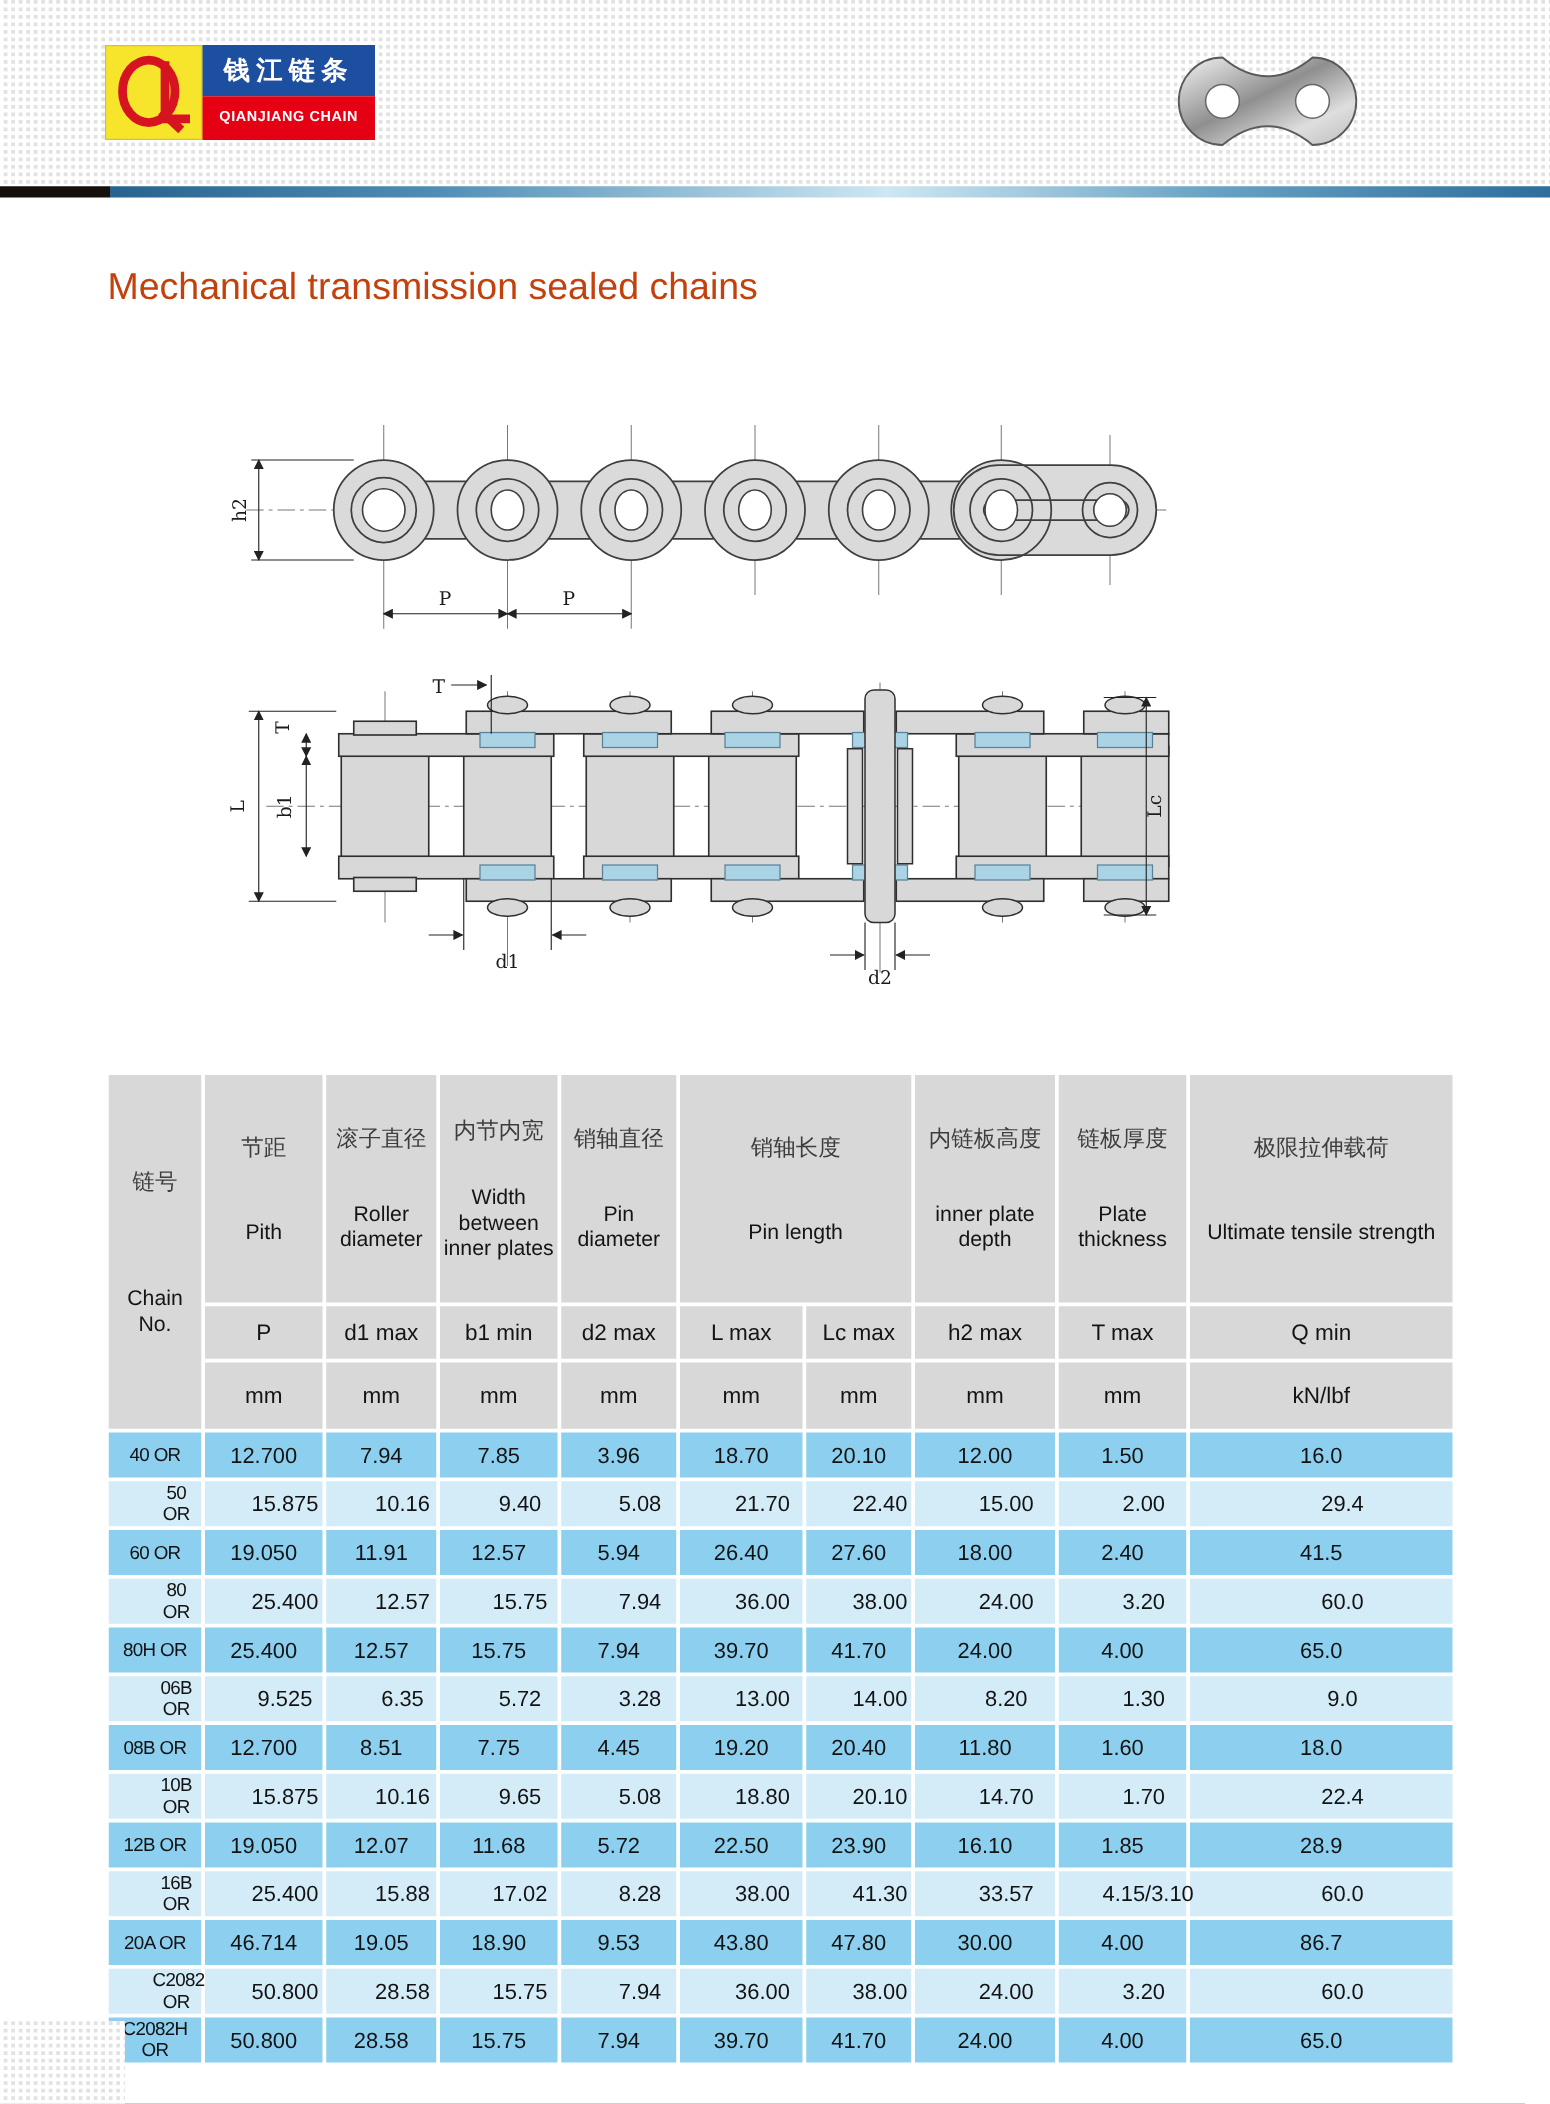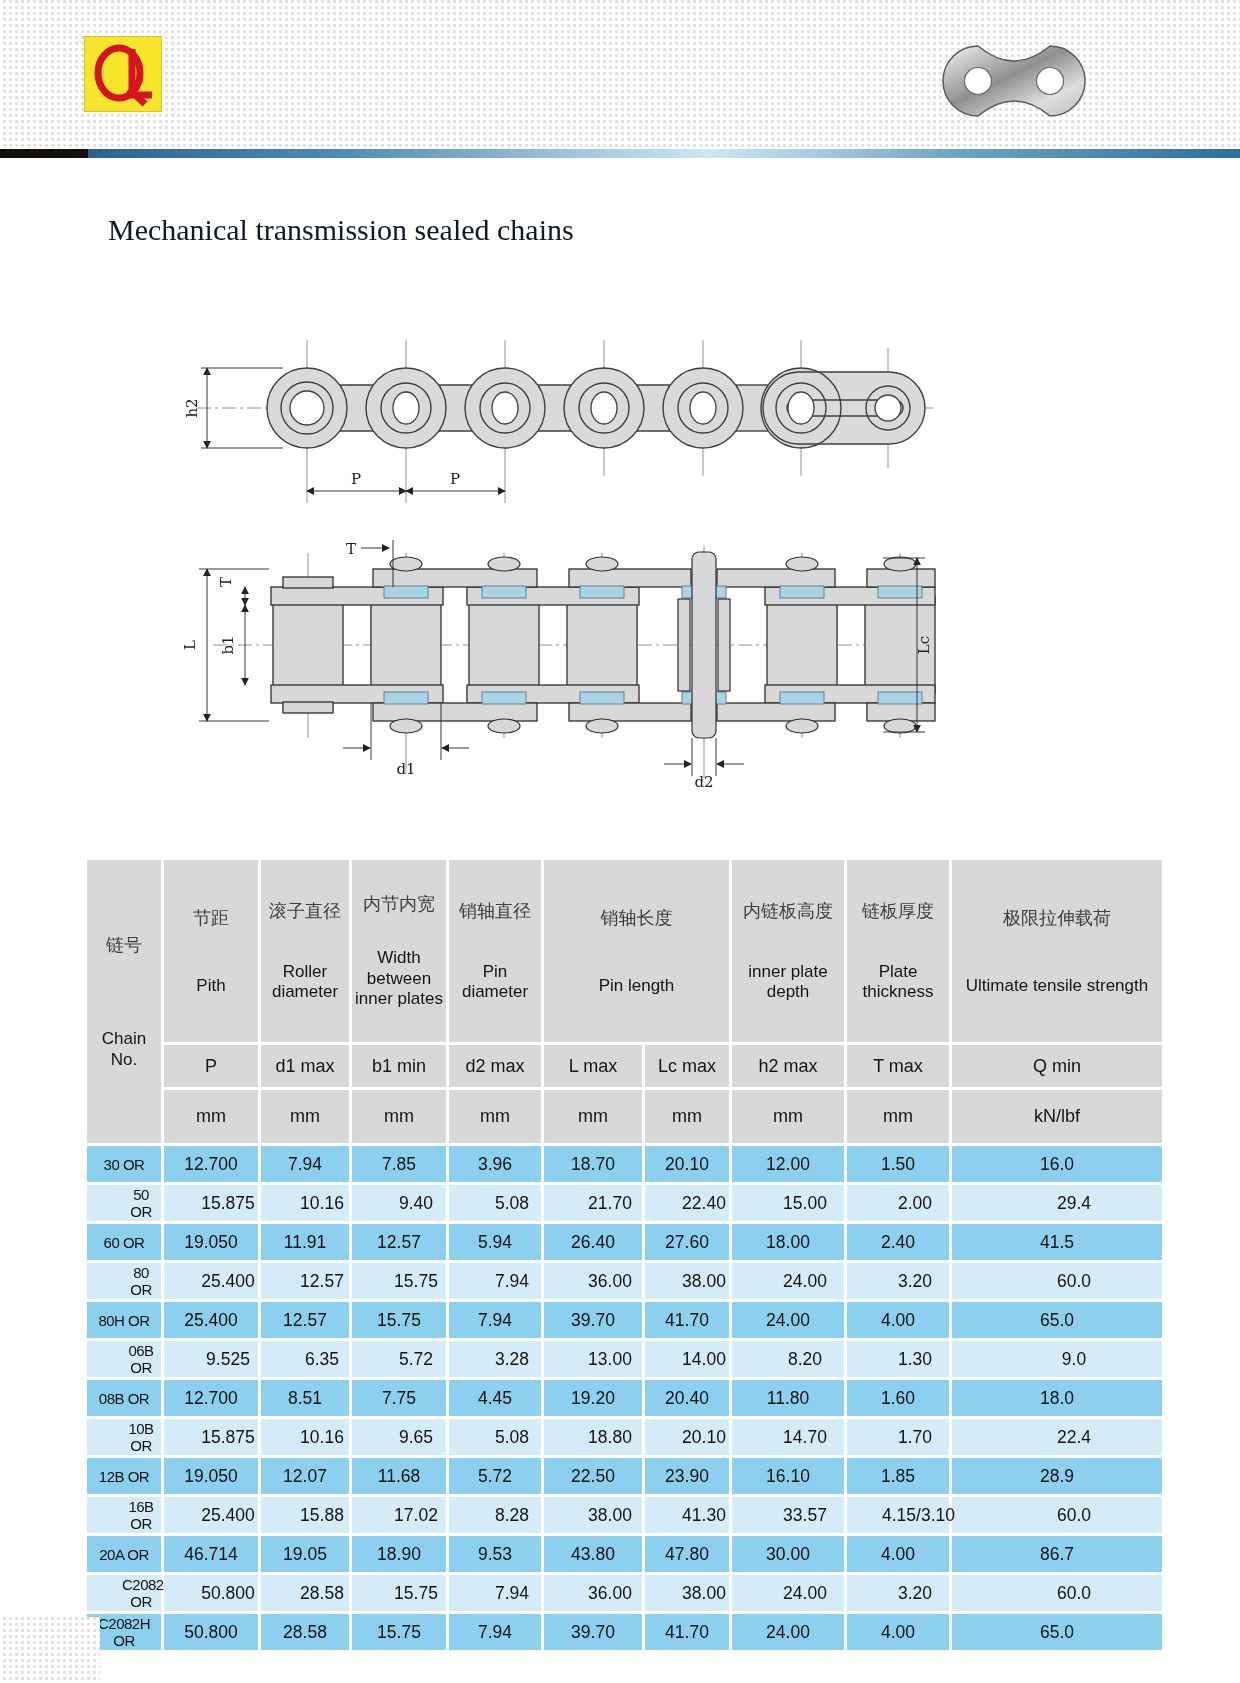--- a/index.html
+++ b/index.html
@@ -16,22 +16,22 @@
   #logo{position:absolute;left:84px;top:36px;height:76px;display:flex;}
   #logo-mark{width:78px;background:#f7e52c;border:1px solid #d8c22a;box-sizing:border-box;}
   #logo-text{width:138px;display:flex;flex-direction:column;}
   #logo-zh{flex:1.15;background:#1d4fa0;color:#fff;display:flex;align-items:center;justify-content:center;
            font-size:21px;letter-spacing:5px;font-weight:bold;}
   #logo-en{flex:1;background:#e60014;color:#fff;display:flex;align-items:center;justify-content:center;
            font-size:11.5px;font-weight:bold;letter-spacing:.5px;}
   
   #title-zh{position:absolute;left:88px;top:160px;font-size:37px;letter-spacing:7px;color:#141414;
             font-family:"DejaVu Serif",serif;font-weight:600;}
-  #title-en{position:absolute;left:86px;top:213px;font-size:30px;color:#0f172a;white-space:nowrap;
-            font-family:Liberation Serif, serif;margin-left:22px;}
+  #title-en{position:absolute;left:86px;top:213px;font-size:30px;color:#c2410c;white-space:nowrap;
+            font-family:Liberation Sans, sans-serif;}
   
   .drawing{position:absolute;}
   svg text{font-family:"DejaVu Serif","Liberation Serif",serif;font-size:15px;fill:#1c1c1c;}
   
   #spec-table{position:absolute;left:84px;top:857px;width:1072px;border-collapse:separate;
               border-spacing:3px;table-layout:fixed;}
   #spec-table th{background:#d8d8d8;font-weight:normal;padding:0;vertical-align:middle;}
   .hcol{display:flex;flex-direction:column;justify-content:space-evenly;align-items:center;height:100%;}
   .zh{font-size:18px;color:#3d3d3d;}
   .en{font-size:17px;color:#141414;line-height:1.22;text-align:center;}
@@ -51,20 +51,24 @@
 
   <div id="header-band" class="dots"></div>
 
   <div id="logo">
     <div id="logo-mark">
       <svg width="76" height="74" viewBox="0 0 76 74">
         <ellipse cx="34" cy="36" rx="21" ry="25" fill="none" stroke="#d61420" stroke-width="7"></ellipse>
         <line x1="44" y1="52" x2="60" y2="67" stroke="#d61420" stroke-width="7"></line>
         <path d="M47,12 L47,58 L67,58" fill="none" stroke="#d61420" stroke-width="7"></path>
       </svg>
+    </div>
+    <div id="logo-text">
+      <div id="logo-zh">钱江链条</div>
+      <div id="logo-en">QIANJIANG CHAIN</div>
     </div>
   </div>
 
   <svg class="drawing" style="left:938px;top:42px;" width="152" height="78" viewBox="0 0 152 78">
     <defs>
       <linearGradient id="metal" x1="0" y1="0" x2="1" y2="1">
         <stop offset="0" stop-color="#f4f4f4"></stop>
           <stop offset="0.45" stop-color="#8f8f8f"></stop>
         <stop offset="0.75" stop-color="#dedede"></stop>
           <stop offset="1" stop-color="#bdbdbd"></stop>
@@ -380,21 +384,21 @@
         <th>mm</th>
         <th>mm</th>
         <th>mm</th>
         <th>mm</th>
         <th>mm</th>
         <th>kN/lbf</th>
       </tr>
     </thead>
     <tbody>
         <tr class="dark">
-          <td class="chain-no">30 OR</td>
+          <td class="chain-no">40 OR</td>
           <td>12.700</td>
           <td>7.94</td>
           <td>7.85</td>
           <td>3.96</td>
           <td>18.70</td>
           <td>20.10</td>
           <td>12.00</td>
           <td>1.50</td>
           <td>16.0</td>
         </tr>

